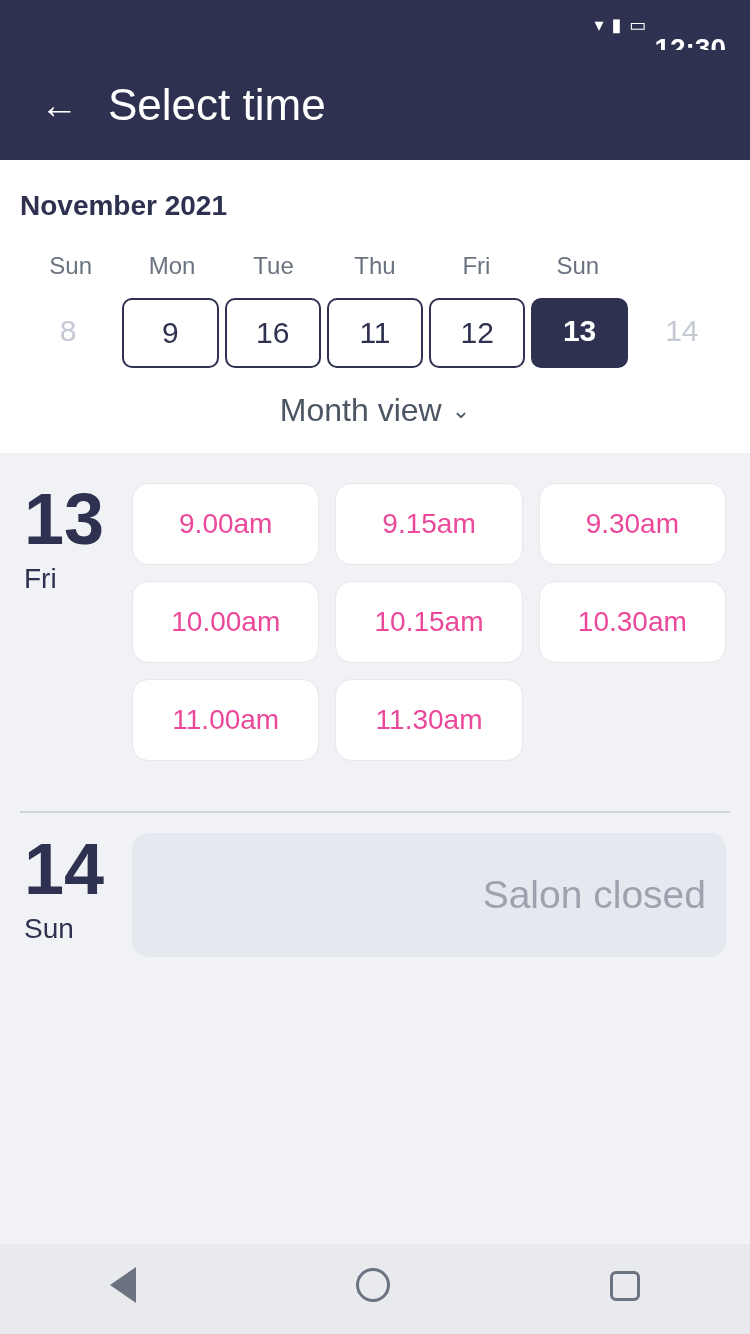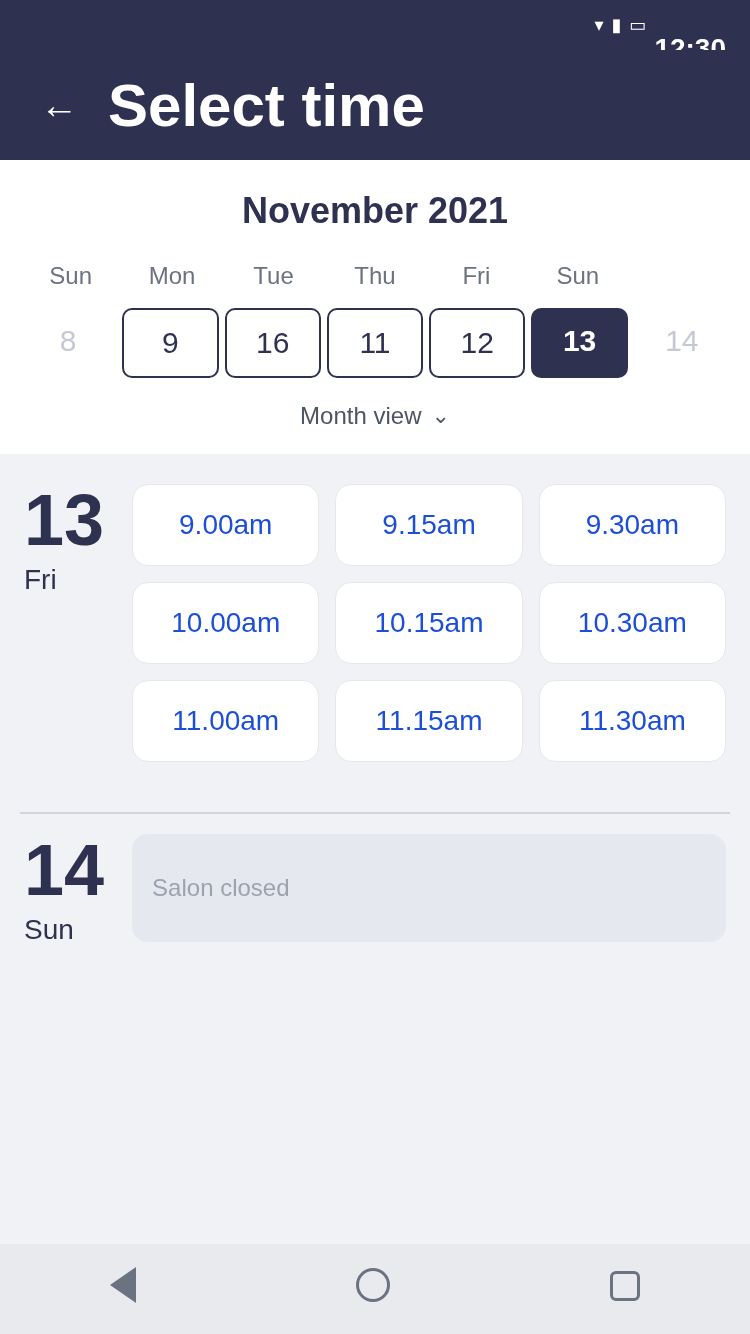--- a/index.html
+++ b/index.html
@@ -49,32 +49,31 @@
       gap: 30px;
     }
     .back-btn {
       color: white;
       font-size: 38px;
       cursor: pointer;
       line-height: 1;
     }
     .header-title {
       color: white;
-      font-size: 60px;
-      font-weight: 700;
+      font-size: 44px;
+      font-weight: 400;
     }
 
     
     .calendar-section {
       background: white;
       padding: 30px 20px 20px;
     }
     .month-title {
-      text-align: center;
-      font-size: 36px;
+      font-size: 28px;
       font-weight: 600;
       color: #2e3250;
       margin-bottom: 24px;
     }
     .weekdays {
       display: grid;
       grid-template-columns: repeat(7, 1fr);
       margin-bottom: 12px;
     }
     .weekday {
@@ -116,21 +115,21 @@
     
     .month-view-toggle {
       display: flex;
       align-items: center;
       justify-content: center;
       gap: 10px;
       padding: 14px 0 4px;
       cursor: pointer;
     }
     .month-view-label {
-      font-size: 24px;
+      font-size: 32px;
       color: #4b5563;
     }
     .chevron-icon {
       font-size: 22px;
       color: #4b5563;
     }
 
     
     .day-section {
       background: #f0f2f5;
@@ -159,42 +158,42 @@
       grid-template-columns: repeat(3, 1fr);
       gap: 16px;
       flex: 1;
     }
     .time-slot {
       background: white;
       border-radius: 16px;
       padding: 24px 12px;
       text-align: center;
       font-size: 28px;
-      color: #1d4ed8;
+      color: #ec4899;
       cursor: pointer;
       border: 1.5px solid #e5e7eb;
     }
 
     
     .day-section-closed {
       background: #f0f2f5;
       padding: 20px 24px 40px;
     }
     .closed-day-content {
       display: flex;
       align-items: flex-start;
       gap: 28px;
     }
     .closed-box {
       flex: 1;
       background: #e5e8ef;
       border-radius: 16px;
       padding: 40px 20px;
-      text-align: left;
-      font-size: 24px;
+      text-align: right;
+      font-size: 39px;
       color: #9ca3af;
     }
 
     
     .section-divider {
       height: 2px;
       background: #d1d5db;
       margin: 0 20px;
     }
 
@@ -290,21 +289,20 @@
       <div class="day-name">Fri</div>
     </div>
     <div class="time-slots-grid">
       <div class="time-slot">9.00am</div>
       <div class="time-slot">9.15am</div>
       <div class="time-slot">9.30am</div>
       <div class="time-slot">10.00am</div>
       <div class="time-slot">10.15am</div>
       <div class="time-slot">10.30am</div>
       <div class="time-slot">11.00am</div>
-      <div class="time-slot">11.15am</div>
       <div class="time-slot">11.30am</div>
     </div>
   </div>
 </div>
 
 <div class="section-divider"></div>
 
 <div class="day-section-closed">
   <div class="closed-day-content">
     <div>

